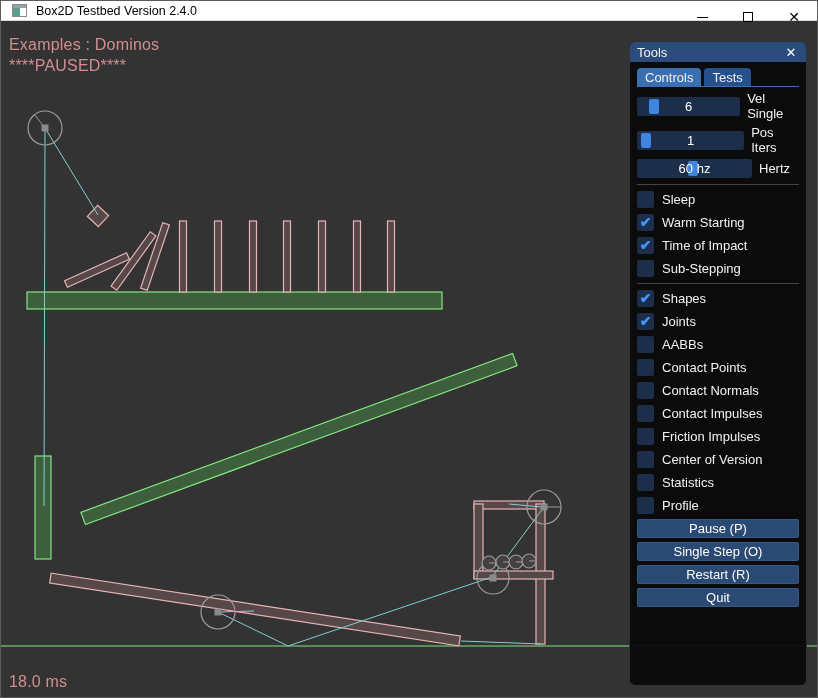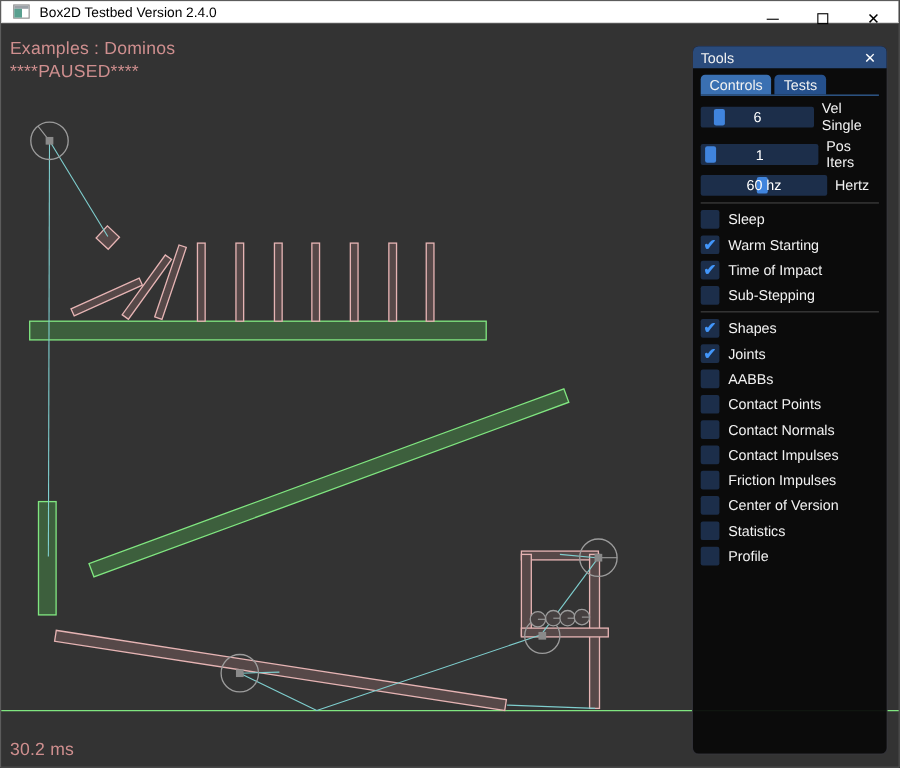--- a/index.html
+++ b/index.html
@@ -146,21 +146,21 @@
       <circle cx="502" cy="561" r="7" stroke="#9c9c9c" fill="#454040" stroke-width="1.2"></circle>
       <line x1="502" y1="561" x2="509" y2="561" stroke="#9c9c9c" stroke-width="1"></line>
       <circle cx="515" cy="561" r="7" stroke="#9c9c9c" fill="#454040" stroke-width="1.2"></circle>
       <line x1="515" y1="561" x2="522" y2="561" stroke="#9c9c9c" stroke-width="1"></line>
       <circle cx="528" cy="560" r="7" stroke="#9c9c9c" fill="#454040" stroke-width="1.2"></circle>
       <line x1="528" y1="560" x2="535" y2="560" stroke="#9c9c9c" stroke-width="1"></line>
     </svg>
 
   <div class="hud" style="left:8px;top:35px;">Examples : Dominos</div>
   <div class="hud" style="left:8px;top:56px;">****PAUSED****</div>
-  <div class="hud" style="left:8px;top:672px;">30.2 ms</div>
+  <div class="hud" style="left:8px;top:672px;">18.0 ms</div>
 
   <div class="titlebar">
     <div class="app-icon">
       <span class="ic-top"></span>
         <span class="ic-left"></span>
     </div>
     <div class="title">Box2D Testbed Version 2.4.0</div>
     <div class="winbtns">
       <div class="winbtn">
           <span class="glyph-min"></span>
@@ -262,16 +262,22 @@
           </div>
           <div class="check-row">
             <div class="checkbox">✔</div>
             <div class="check-label">Statistics</div>
           </div>
           <div class="check-row">
             <div class="checkbox">✔</div>
             <div class="check-label">Profile</div>
           </div>
         </div>
+      <div class="btn-stack">
+          <div class="btn">Pause (P)</div>
+          <div class="btn">Single Step (O)</div>
+          <div class="btn">Restart (R)</div>
+          <div class="btn">Quit</div>
+        </div>
     </div>
   </div>
 
 </div>
 
 </body></html>

